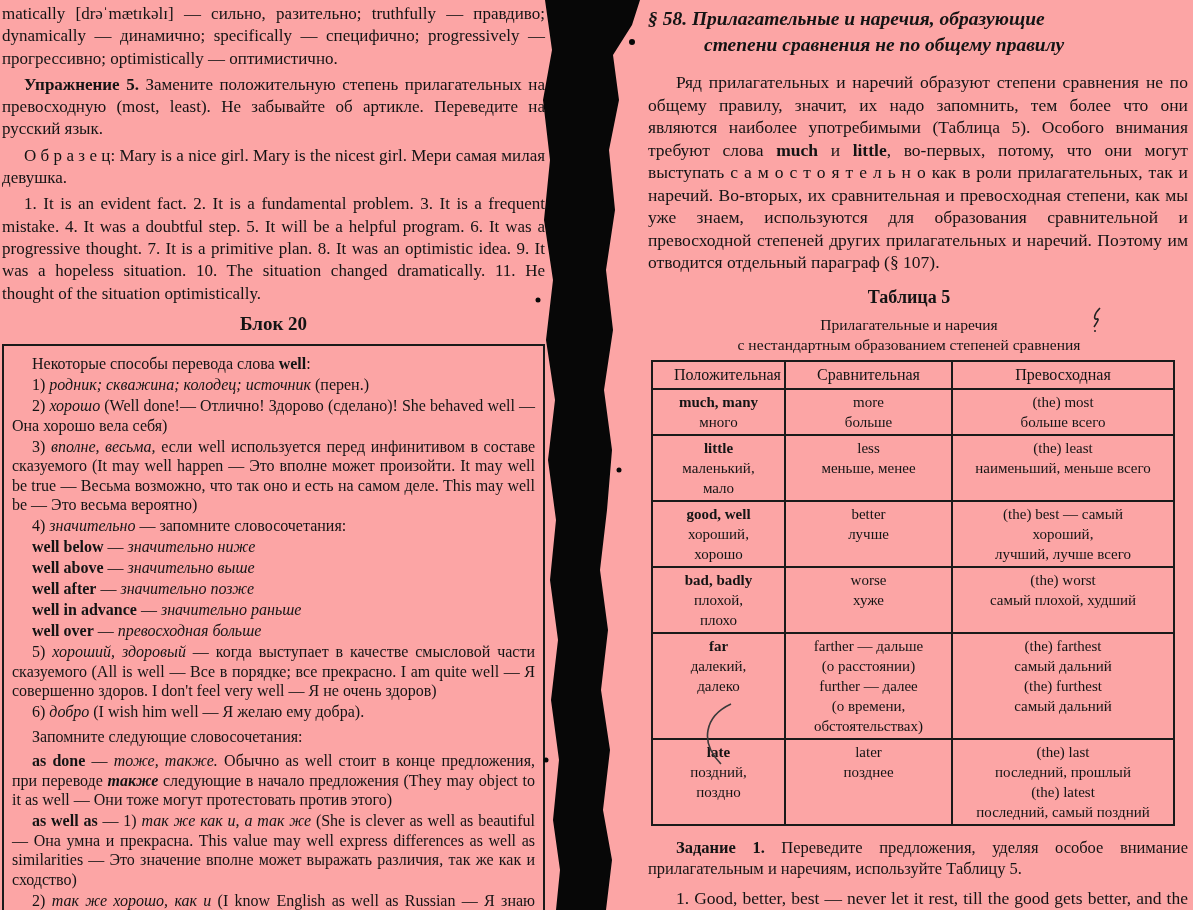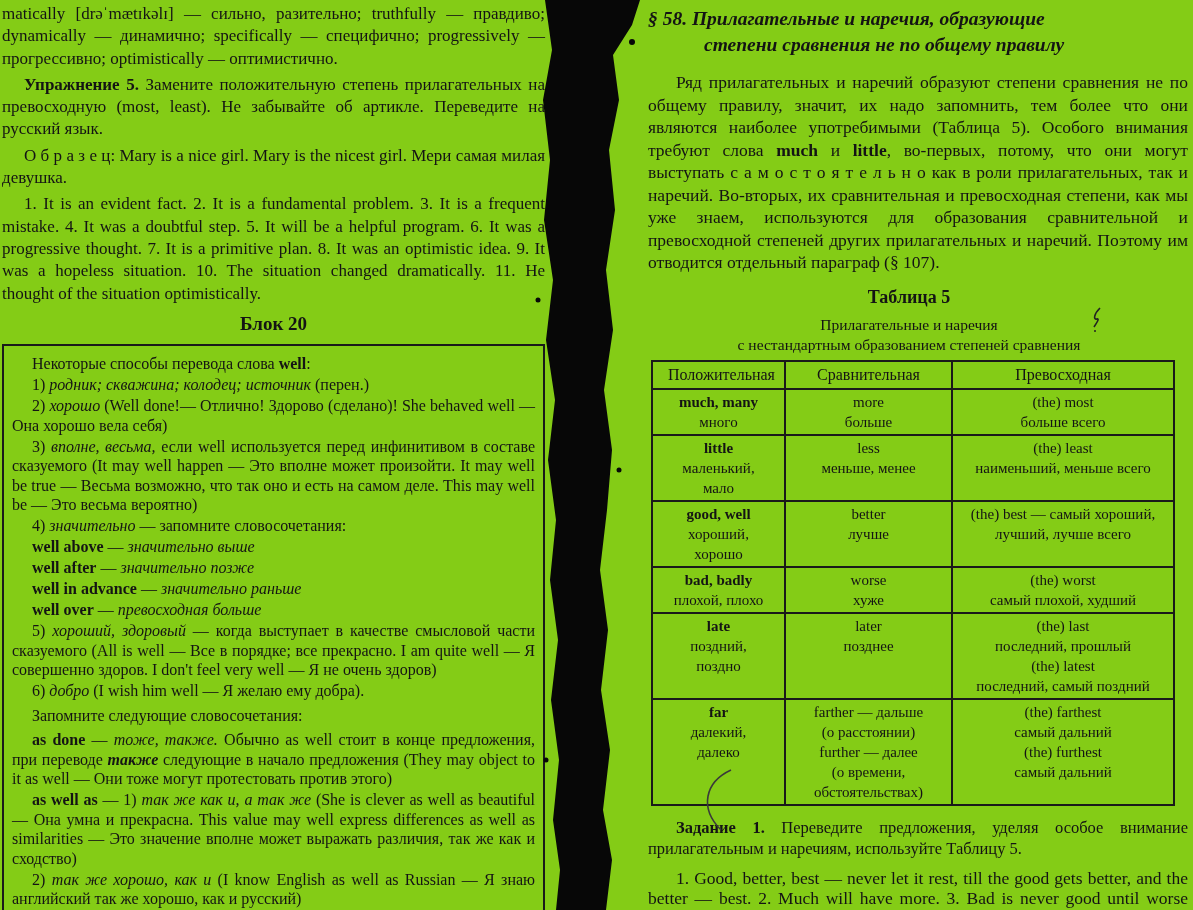--- a/index.html
+++ b/index.html
@@ -1,18 +1,18 @@
 <!DOCTYPE html>
 <html><head>
 <meta charset="utf-8">
 <style>
   html,body { margin:0; padding:0; background:#e8e8e8; }
   .scan {
     position:relative; width:1193px; height:910px; margin:0 auto;
-    background:#84cc16; overflow:hidden;
+    background:#fca5a5; overflow:hidden;
     font-family:"Liberation Serif", serif; color:#141414;
   }
   
   .page-left { position:absolute; left:2px; top:3px; width:543px; }
   .page-left p.body-p {
     margin:0 0 4px 0; text-align:justify;
     font-size:17px; line-height:22.3px;
   }
   .indent { text-indent:22px; }
   .block-heading {
@@ -42,21 +42,21 @@
   }
   .r-indent { text-indent:28px; }
   .tbl-title { text-align:center; font-weight:bold; font-size:18px; margin:13px 0 7px 0; width:522px; }
   .tbl-caption { text-align:center; font-size:15.5px; line-height:20px; margin:0 0 5px 0; width:522px; position:relative; }
   .pen-mark { position:absolute; right:66px; top:-9px; }
   table.cmp {
     border-collapse:collapse; margin-left:3px;
     font-size:15px; line-height:20px; text-align:center;
     table-layout:fixed; width:522px;
   }
-  .cmp th, .cmp td { border:2px solid #1a1a1a; padding:2px 15px; vertical-align:top; }
+  .cmp th, .cmp td { border:2px solid #1a1a1a; padding:2px 21px; vertical-align:top; }
   .cmp th { font-weight:normal; font-size:16px; line-height:22px; }
   .cell-en { font-weight:bold; }
   .pre { white-space:pre-line; }
   .pen-stroke-wrap { position:relative; height:0; }
   .task-p { margin:11px 0 9px 0; text-align:justify; font-size:16.5px; line-height:21px; }
   .final-p { margin:0; text-align:justify; font-size:17.5px; line-height:20.5px; }
 </style>
 </head>
 <body>
 
@@ -69,20 +69,21 @@
     <p class="body-p indent"><span>1. It is an evident fact. 2. It is a fundamental problem. 3. It is a frequent mistake. 4. It was a doubtful step. 5. It will be a helpful program. 6. It was a progressive thought. 7. It is a primitive plan. 8. It was an optimistic idea. 9. It was a hopeless situation. 10. The situation changed dramatically. 11. He thought of the situation optimistically.</span></p>
 
     <div class="block-heading">Блок 20</div>
 
     <div class="well-box">
       <p class="wb-p"><span>Некоторые способы перевода слова </span><span style="font-weight: 700;">well</span><span>:</span></p>
       <p class="wb-p"><span>1) </span><span style="font-style: italic;">родник; скважина; колодец; источник</span><span> (перен.)</span></p>
       <p class="wb-p"><span>2) </span><span style="font-style: italic;">хорошо</span><span> (Well done!— Отлично! Здорово (сделано)! She behaved well — Она хорошо вела себя)</span></p>
       <p class="wb-p"><span>3) </span><span style="font-style: italic;">вполне, весьма,</span><span> если well используется перед инфинитивом в составе сказуемого (It may well happen — Это вполне может произойти. It may well be true — Весьма возможно, что так оно и есть на самом деле. This may well be — Это весьма вероятно)</span></p>
       <p class="wb-p"><span>4) </span><span style="font-style: italic;">значительно</span><span> — запомните словосочетания:</span></p>
+      <p class="wb-phrase"><span style="font-weight: 700;">well below</span><span> — </span><span style="font-style: italic;">значительно ниже</span></p>
       <p class="wb-phrase"><span style="font-weight: 700;">well above</span><span> — </span><span style="font-style: italic;">значительно выше</span></p>
       <p class="wb-phrase"><span style="font-weight: 700;">well after</span><span> — </span><span style="font-style: italic;">значительно позже</span></p>
       <p class="wb-phrase"><span style="font-weight: 700;">well in advance</span><span> — </span><span style="font-style: italic;">значительно раньше</span></p>
       <p class="wb-phrase"><span style="font-weight: 700;">well over</span><span> — </span><span style="font-style: italic;">превосходная больше</span></p>
       <p class="wb-p"><span>5) </span><span style="font-style: italic;">хороший, здоровый</span><span> — когда выступает в качестве смысловой части сказуемого (All is well — Все в порядке; все прекрасно. I am quite well — Я совершенно здоров. I don't feel very well — Я не очень здоров)</span></p>
       <p class="wb-p"><span>6) </span><span style="font-style: italic;">добро</span><span> (I wish him well — Я желаю ему добра).</span></p>
       <p class="wb-p gap"><span>Запомните следующие словосочетания:</span></p>
       <p class="wb-p gap"><span style="font-weight: 700;">as done</span><span> — </span><span style="font-style: italic;">тоже, также.</span><span> Обычно as well стоит в конце предложения, при переводе </span><span style="font-style: italic; font-weight: bold;">также</span><span> следующие в начало предложения (They may object to it as well — Они тоже могут протестовать против этого)</span></p>
       <p class="wb-p"><span style="font-weight: 700;">as well as</span><span> — 1) </span><span style="font-style: italic;">так же как и, а так же</span><span> (She is clever as well as beautiful — Она умна и прекрасна. This value may well express differences as well as similarities — Это значение вполне может выражать различия, так же как и сходство)</span></p>
       <p class="wb-p"><span>2) </span><span style="font-style: italic;">так же хорошо, как и</span><span> (I know English as well as Russian — Я знаю английский так же хорошо, как и русский)</span></p>
@@ -165,50 +166,50 @@
           <div class="cell-en">bad, badly</div>
           <div>плохой, плохо</div>
         </td>
         <td class="pre">worse
 хуже</td>
         <td class="pre">(the) worst
 самый плохой, худший</td>
       </tr>
       <tr>
         <td>
-          <div class="cell-en">late</div>
-          <div>поздний, поздно</div>
-        </td>
-        <td class="pre">later
-позднее</td>
-        <td class="pre">(the) last
-последний, прошлый
-(the) latest
-последний, самый поздний</td>
-      </tr>
-      <tr>
-        <td>
           <div class="cell-en">far</div>
           <div>далекий, далеко</div>
           <div class="pen-stroke-wrap">
             <svg width="56" height="72" viewBox="0 0 56 72" style="margin-top:4px">
               <path d="M40,4 C14,16 8,42 30,64" stroke="#3a3a3a" stroke-width="1.6" fill="none"></path>
             </svg>
           </div>
         </td>
         <td class="pre">farther — дальше
 (о расстоянии)
 further — далее
 (о времени,
 обстоятельствах)</td>
         <td class="pre">(the) farthest
 самый дальний
 (the) furthest
 самый дальний</td>
       </tr>
+      <tr>
+        <td>
+          <div class="cell-en">late</div>
+          <div>поздний, поздно</div>
+        </td>
+        <td class="pre">later
+позднее</td>
+        <td class="pre">(the) last
+последний, прошлый
+(the) latest
+последний, самый поздний</td>
+      </tr>
     </tbody>
       </table>
 
     <p class="task-p r-indent"><span style="font-weight: 700;">Задание 1.</span><span> Переведите предложения, уделяя особое внимание прилагательным и наречиям, используйте Таблицу 5.</span></p>
     <p class="final-p r-indent"><span>1. Good, better, best — never let it rest, till the good gets better, and the better — best. 2. Much will have more. 3. Bad is never good until worse happens. 4. A good example is the best</span></p>
   </div>
 
 </div>
 
 </body></html>

